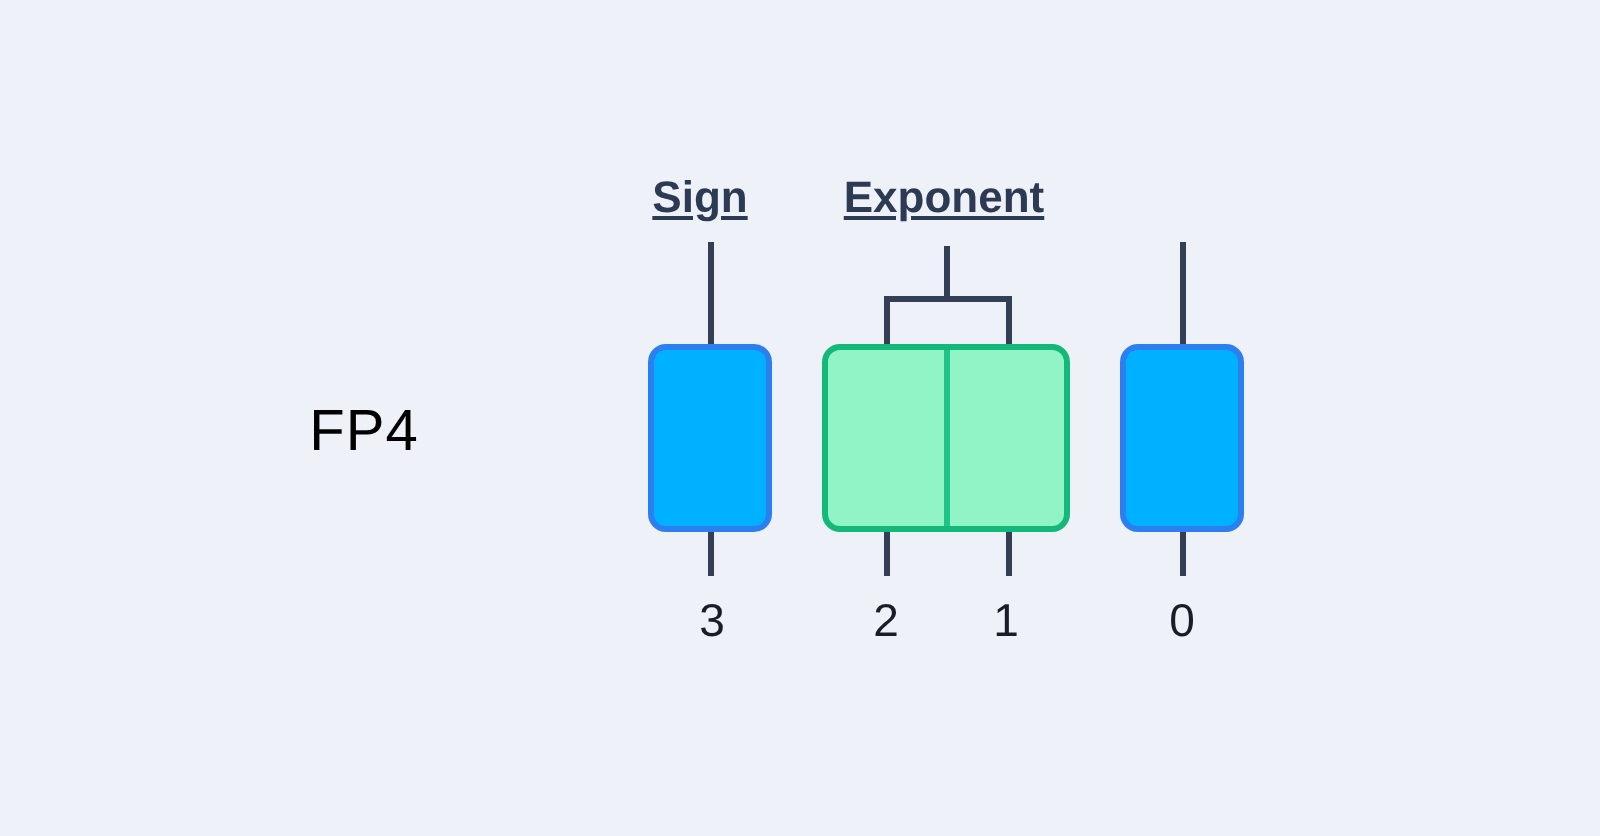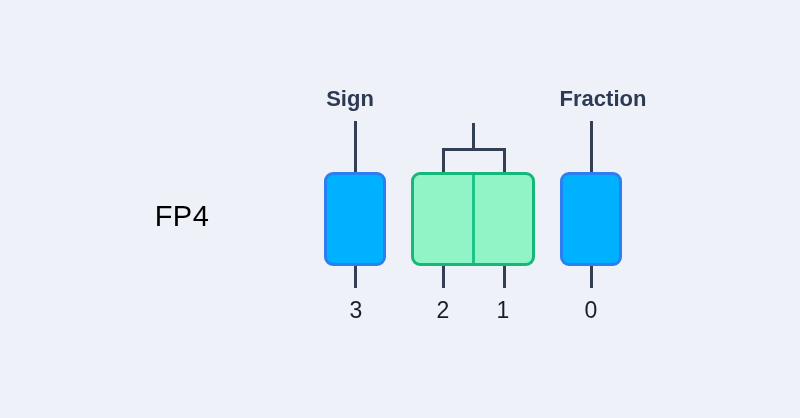--- a/index.html
+++ b/index.html
@@ -29,20 +29,21 @@
   }
   .field-label {
     position: absolute;
     top: 86px;
     transform: translateX(-50%);
     font-size: 22px;
     line-height: 26px;
     font-weight: 600;
     color: #2d3a53;
     white-space: nowrap;
+    text-decoration: underline;
   }
   .field-label.sign     { left: 350px; }
   .field-label.exponent { left: 472px; }
   .field-label.fraction { left: 603px; }
   .bit-index {
     position: absolute;
     top: 296px;
     transform: translateX(-50%);
     font-size: 23px;
     line-height: 28px;
@@ -111,21 +112,21 @@
   }
 </style>
 </head>
 <body>
 
 <div class="stage">
 
   <div class="format-label">FP4</div>
 
   <div class="field-label sign">Sign</div>
-  <div class="field-label fraction">Fraction</div>
+  <div class="field-label exponent">Exponent</div>
 
   <div class="vline sign-top"></div>
   <div class="vline stem"></div>
   <div class="bracket"></div>
   <div class="vline fraction-top"></div>
 
   <div class="bit-box blue sign-box"></div>
 
   <div class="green-group">
     <div class="green-cell"></div>

